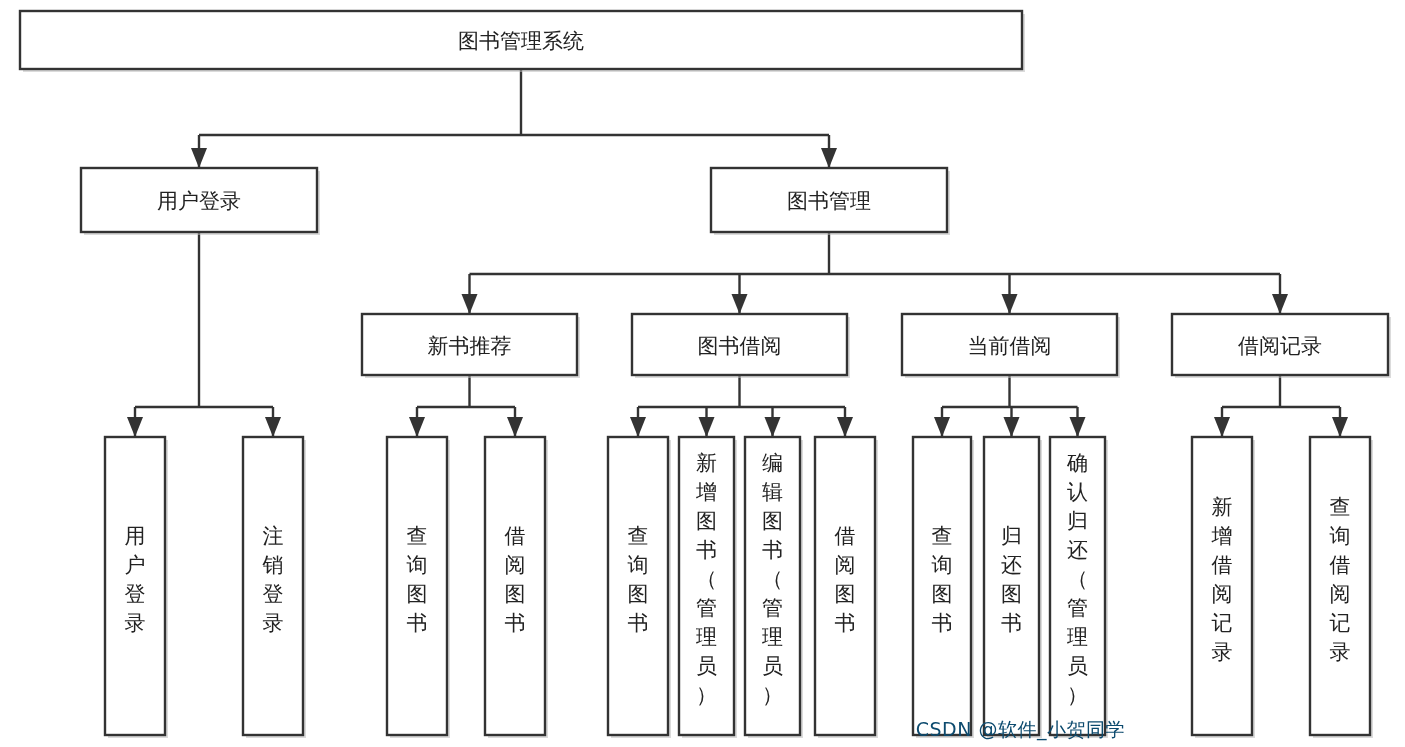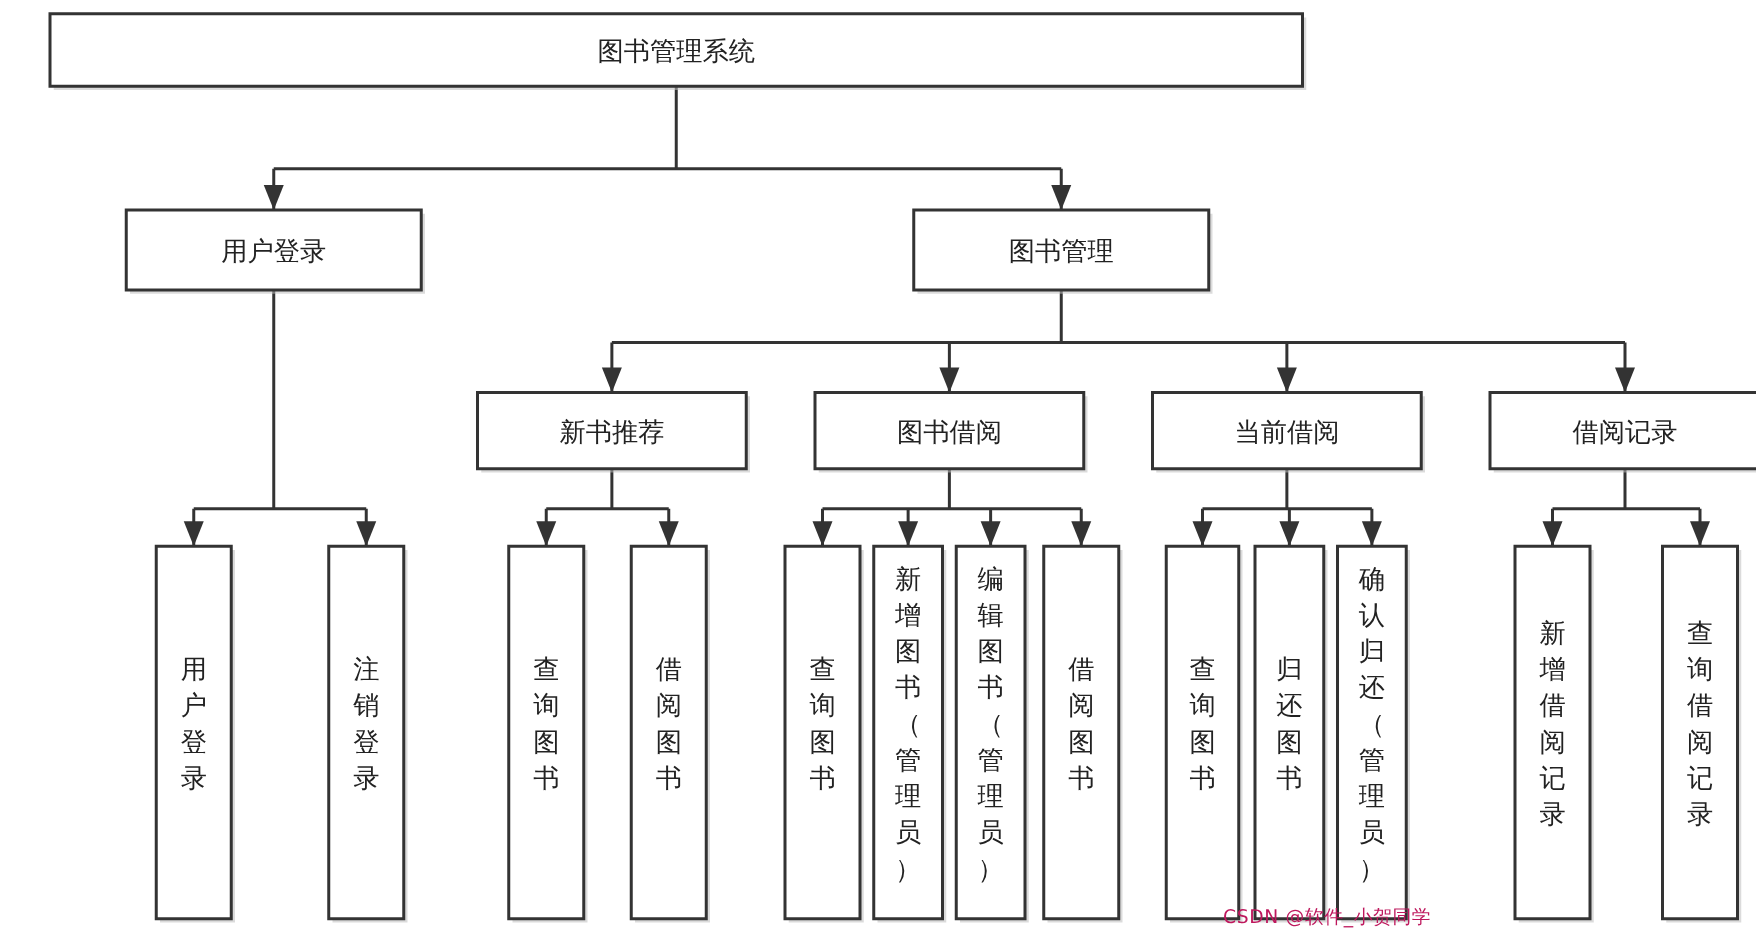--- a/index.html
+++ b/index.html
@@ -13,21 +13,20 @@
     font-family: "DejaVu Sans", "Liberation Sans", sans-serif;
     overflow: hidden;
     position: relative;
   }
   #diagram-root {
     position: absolute;
     left: 0;
     top: 0;
     width: 1133px;
     height: 747px;
-    padding-left: 20px;
   }
   svg.flow {
     display: block;
     width: 1405px;
     height: 747px;
   }
   .node-box {
     fill: #ffffff;
     stroke: #333333;
     stroke-width: 2.4;
@@ -56,22 +55,22 @@
     fill: #222222;
     font-family: "DejaVu Sans", "Liberation Sans", sans-serif;
     font-size: 21px;
     text-anchor: middle;
   }
   .watermark {
     position: absolute;
     right: 8px;
     bottom: 4px;
     font-family: "DejaVu Sans", "Liberation Sans", sans-serif;
-    font-size: 15px;
-    color: #be185d;
+    font-size: 19px;
+    color: #0c4a6e;
     white-space: nowrap;
     letter-spacing: 0.5px;
     text-align: right;
   }
 </style>
 </head>
 <body>
 
 <div id="diagram-root">
   <svg class="flow" viewBox="0 0 1405 747" xmlns="http://www.w3.org/2000/svg">

